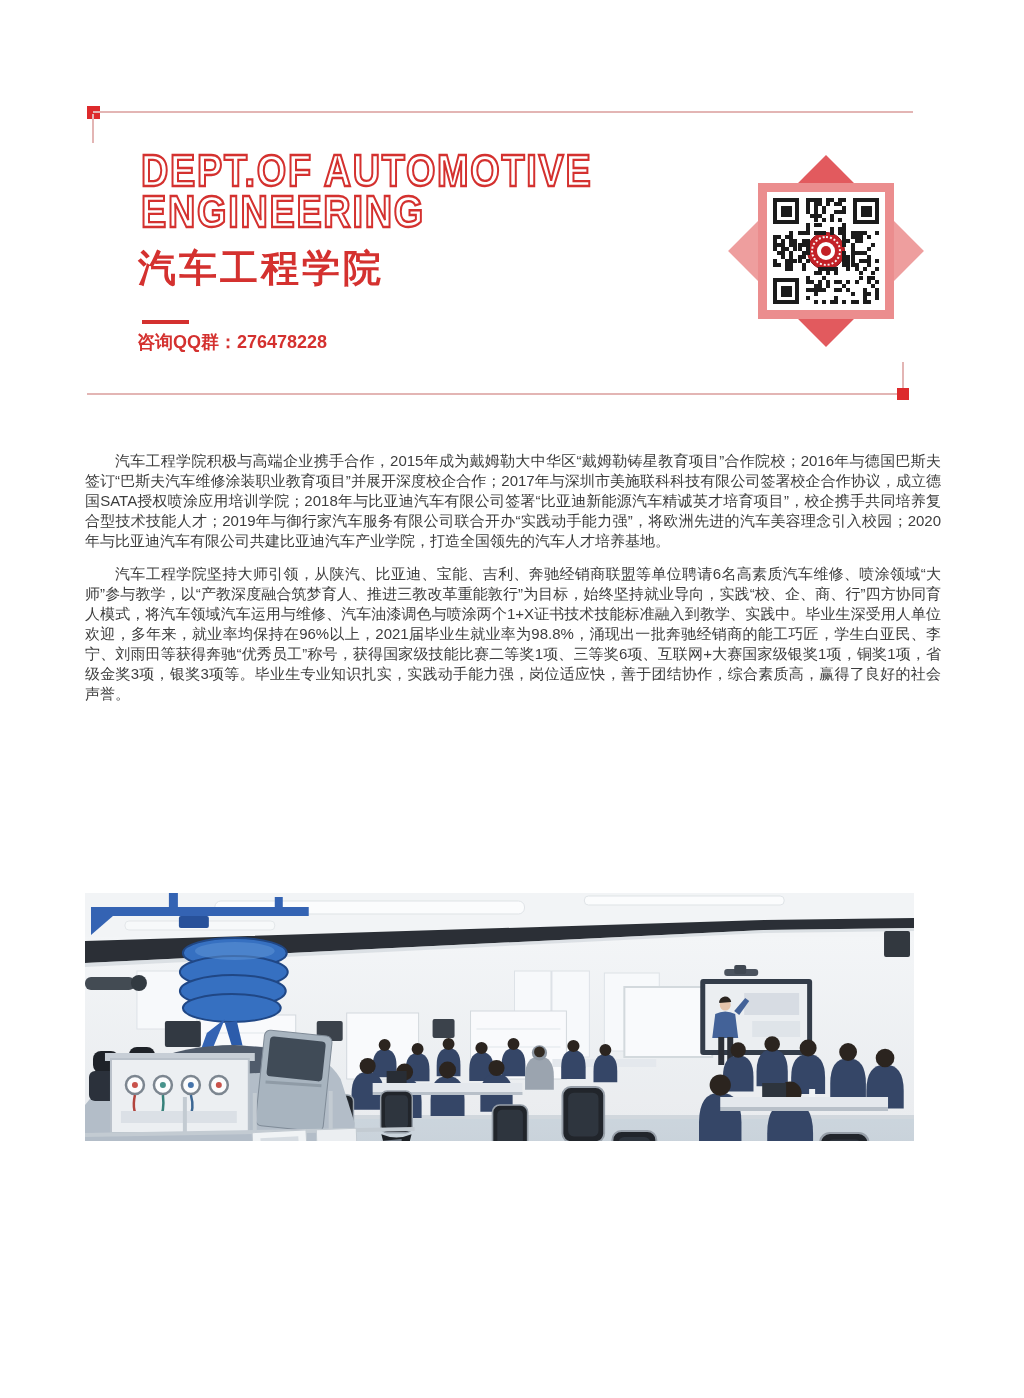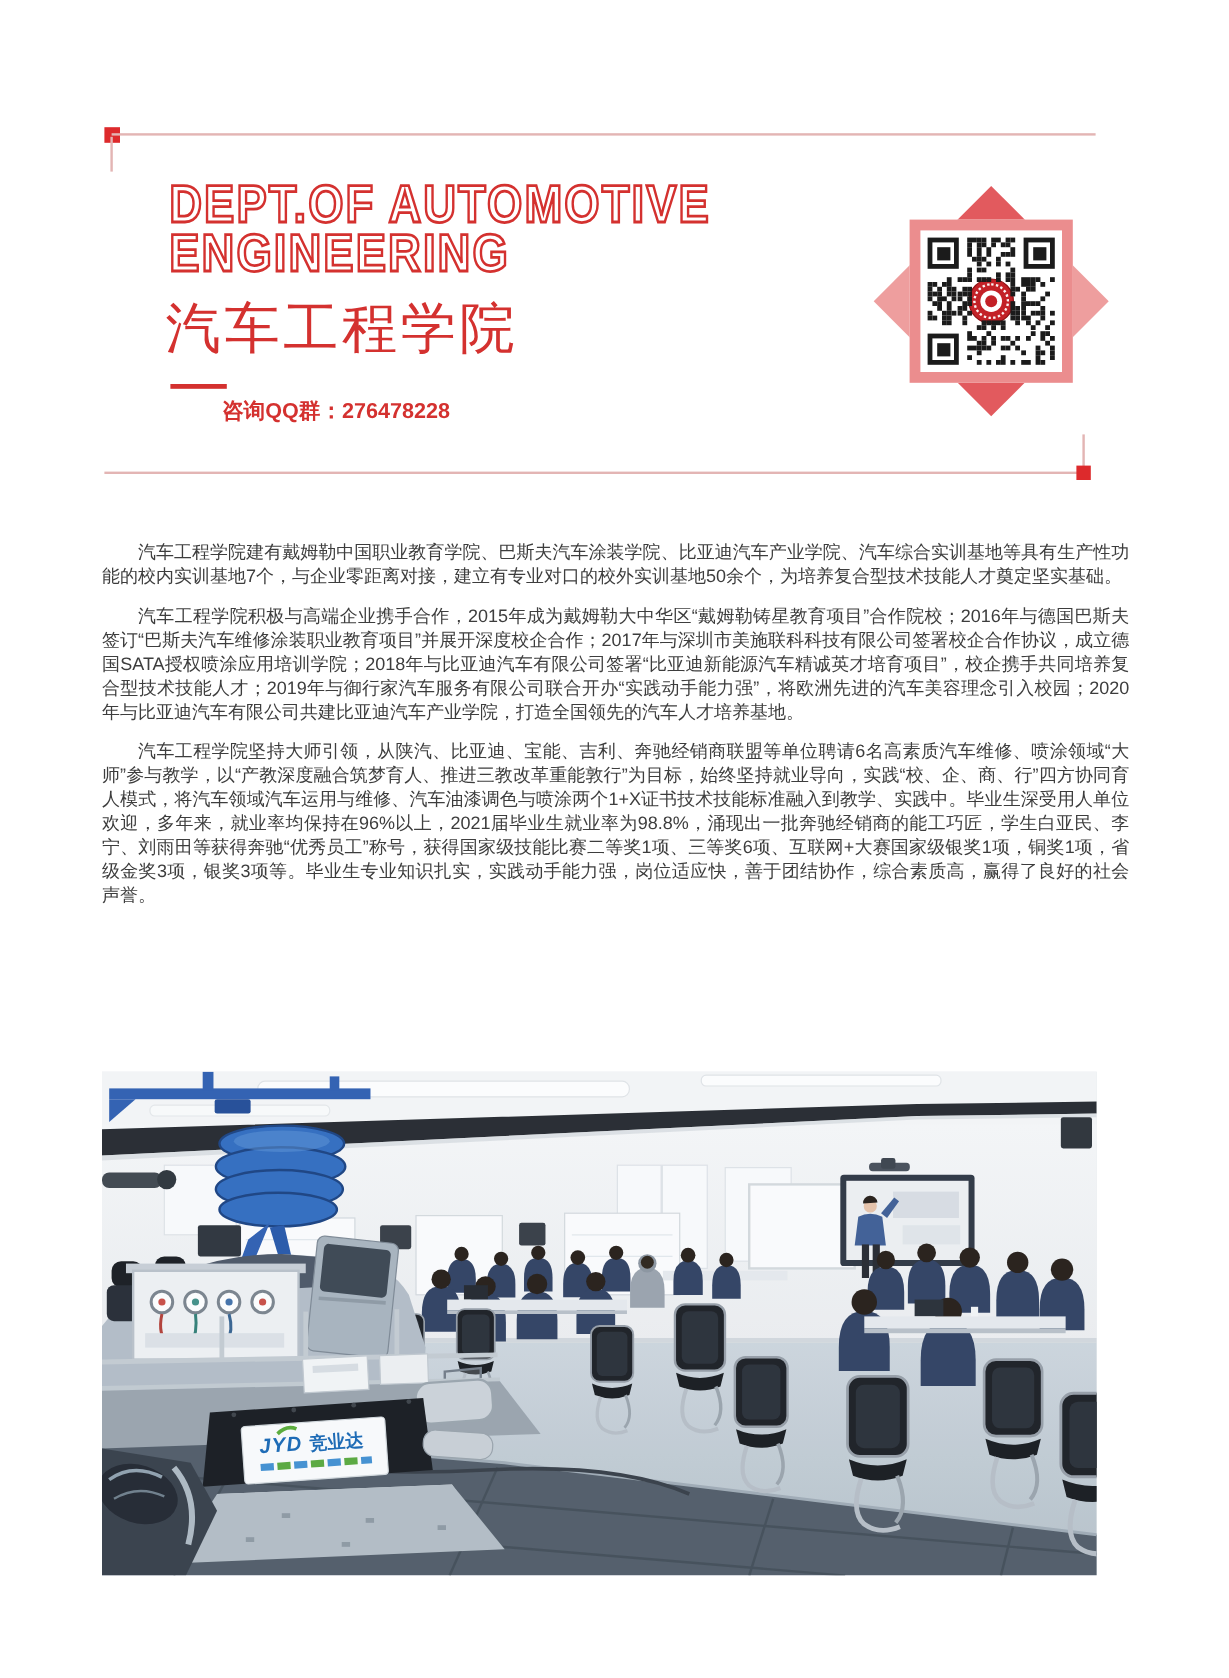--- a/index.html
+++ b/index.html
@@ -1,18 +1,18 @@
 <!DOCTYPE html>
 <html><head>
 <meta charset="utf-8">
 <style>
   * { margin:0; padding:0; box-sizing:border-box; }
   html,body { background:#ffffff; }
   .page {
-    position:relative; width:1024px; height:1398px; margin:0 auto;
+    position:relative; width:1024px; height:1141px; margin:0 auto;
     background:#ffffff; overflow:hidden;
     font-family:"Liberation Sans","DejaVu Sans",sans-serif;
   }
 
   
   .tl-square { position:absolute; left:87px; top:106px; width:13px; height:13px; background:#dd2a2c; }
   .top-line  { position:absolute; left:93px; top:111px; width:820px; height:2px; background:#e3b5b4; }
   .tl-vline  { position:absolute; left:92px; top:114px; width:2px; height:29px; background:#e3b5b4; }
   .bottom-line { position:absolute; left:87px; top:393px; width:816px; height:2px; background:#e3b5b4; }
   .br-vline  { position:absolute; left:902px; top:362px; width:2px; height:28px; background:#e3b5b4; }
@@ -20,26 +20,26 @@
 
   
   .title-en {
     position:absolute; left:141px; top:150px;
     font-size:44px; font-weight:800; line-height:0.94; letter-spacing:2px;
     color:#ffffff; -webkit-text-stroke:2.3px #d4312f;
     transform:scaleX(0.86); transform-origin:left top; white-space:nowrap;
   }
   .title-zh {
     position:absolute; left:138px; top:243px;
-    font-size:46px; font-weight:400; color:#d4312f; letter-spacing:3px; white-space:nowrap;
+    font-size:38px; font-weight:700; color:#d4312f; letter-spacing:3px; white-space:nowrap;
   }
   .title-divider { position:absolute; left:142px; top:320px; width:47px; height:4px; background:#d4312f; }
   .qq-line {
     position:absolute; left:137px; top:330px;
-    font-size:18px; font-weight:bold; color:#d4312f; white-space:nowrap;margin-left:48px;
+    font-size:18px; font-weight:bold; color:#d4312f; white-space:nowrap;
   }
 
   
   .qr-wrap { position:absolute; left:744px; top:167px; width:164px; height:168px; }
   .diamond { position:absolute; width:48px; height:48px; transform:rotate(45deg); }
   .diamond.n { left:58px; top:-2px;  background:#e25a5e; }
   .diamond.s { left:58px; top:122px; background:#e25a5e; }
   .diamond.w { left:-6px; top:60px;  background:#ee9e9e; }
   .diamond.e { left:122px; top:60px; background:#ee9e9e; }
   .qr-frame { position:absolute; left:14px; top:16px; width:136px; height:136px; background:#ffffff; border:9px solid #eb8d8e; }
@@ -298,21 +298,20 @@
           <i style="left:69.3px;top:101.9px"></i>
           <i style="left:77.5px;top:101.9px"></i>
           <i style="left:81.5px;top:101.9px"></i>
           <i style="left:89.7px;top:101.9px"></i>
           <i style="left:93.8px;top:101.9px"></i>
         </div>
     </div>
   </div>
 
   <div class="body-text">
-    <p>汽车工程学院建有戴姆勒中国职业教育学院、巴斯夫汽车涂装学院、比亚迪汽车产业学院、汽车综合实训基地等具有生产性功能的校内实训基地7个，与企业零距离对接，建立有专业对口的校外实训基地50余个，为培养复合型技术技能人才奠定坚实基础。</p>
     <p>汽车工程学院积极与高端企业携手合作，2015年成为戴姆勒大中华区“戴姆勒铸星教育项目”合作院校；2016年与德国巴斯夫签订“巴斯夫汽车维修涂装职业教育项目”并展开深度校企合作；2017年与深圳市美施联科科技有限公司签署校企合作协议，成立德国SATA授权喷涂应用培训学院；2018年与比亚迪汽车有限公司签署“比亚迪新能源汽车精诚英才培育项目”，校企携手共同培养复合型技术技能人才；2019年与御行家汽车服务有限公司联合开办“实践动手能力强”，将欧洲先进的汽车美容理念引入校园；2020年与比亚迪汽车有限公司共建比亚迪汽车产业学院，打造全国领先的汽车人才培养基地。</p>
     <p>汽车工程学院坚持大师引领，从陕汽、比亚迪、宝能、吉利、奔驰经销商联盟等单位聘请6名高素质汽车维修、喷涂领域“大师”参与教学，以“产教深度融合筑梦育人、推进三教改革重能敦行”为目标，始终坚持就业导向，实践“校、企、商、行”四方协同育人模式，将汽车领域汽车运用与维修、汽车油漆调色与喷涂两个1+X证书技术技能标准融入到教学、实践中。毕业生深受用人单位欢迎，多年来，就业率均保持在96%以上，2021届毕业生就业率为98.8%，涌现出一批奔驰经销商的能工巧匠，学生白亚民、李宁、刘雨田等获得奔驰“优秀员工”称号，获得国家级技能比赛二等奖1项、三等奖6项、互联网+大赛国家级银奖1项，铜奖1项，省级金奖3项，银奖3项等。毕业生专业知识扎实，实践动手能力强，岗位适应快，善于团结协作，综合素质高，赢得了良好的社会声誉。</p>
   </div>
 
   <div class="photo">
     <svg viewBox="0 0 830 420" preserveAspectRatio="none">
       <defs>
         <linearGradient id="wallG" x1="0" y1="0" x2="0" y2="1">
           <stop offset="0" stop-color="#f7f8f9"></stop>
             <stop offset="1" stop-color="#edeff1"></stop>

